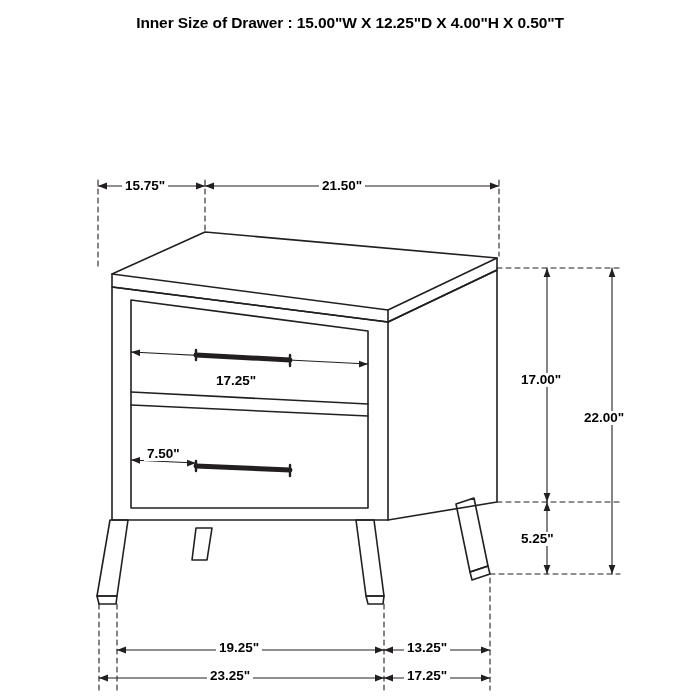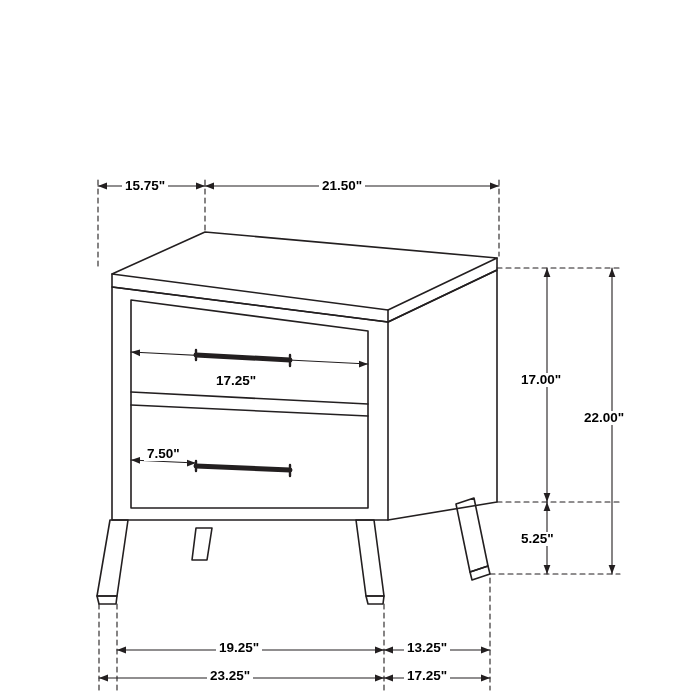--- a/index.html
+++ b/index.html
@@ -46,20 +46,21 @@
     padding: 0 3px;
     white-space: nowrap;
     line-height: 14px;
   }
 </style>
 </head>
 <body>
 
 <div id="stage">
 
+  <div id="title">Inner Size of Drawer : 15.00"W X 12.25"D X 4.00"H X 0.50"T</div>
 
   <svg class="diagram" viewBox="0 0 700 700">
     <g fill="none" stroke="#231f20" stroke-width="1.6" stroke-linejoin="round" stroke-linecap="round">
 
       <path d="M112 274 L205 232 L497 258 L388 310 Z"></path>
 
       <path d="M112 274 L112 287 L388 322 L388 310"></path>
       <path d="M388 322 L497 270 L497 258"></path>
 
       <path d="M112 287 L112 520 L388 520 L388 322 Z"></path>

